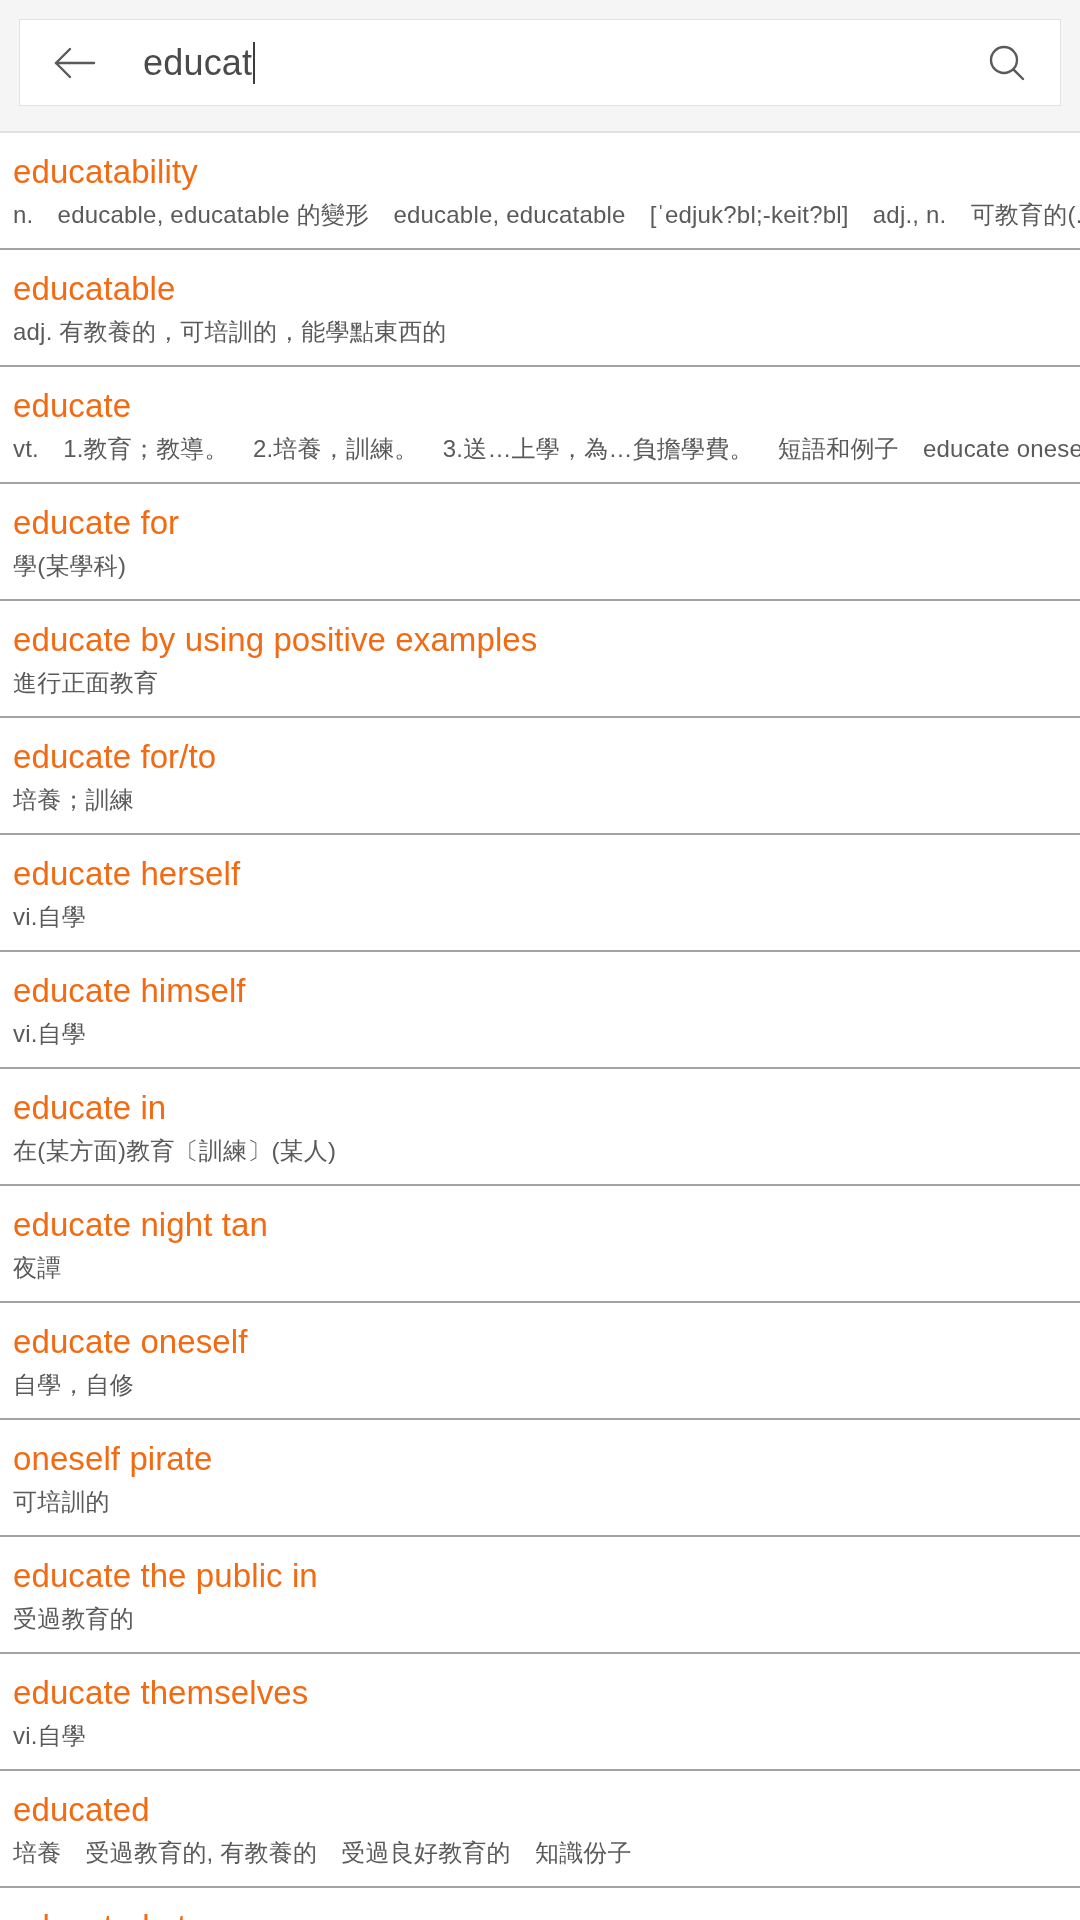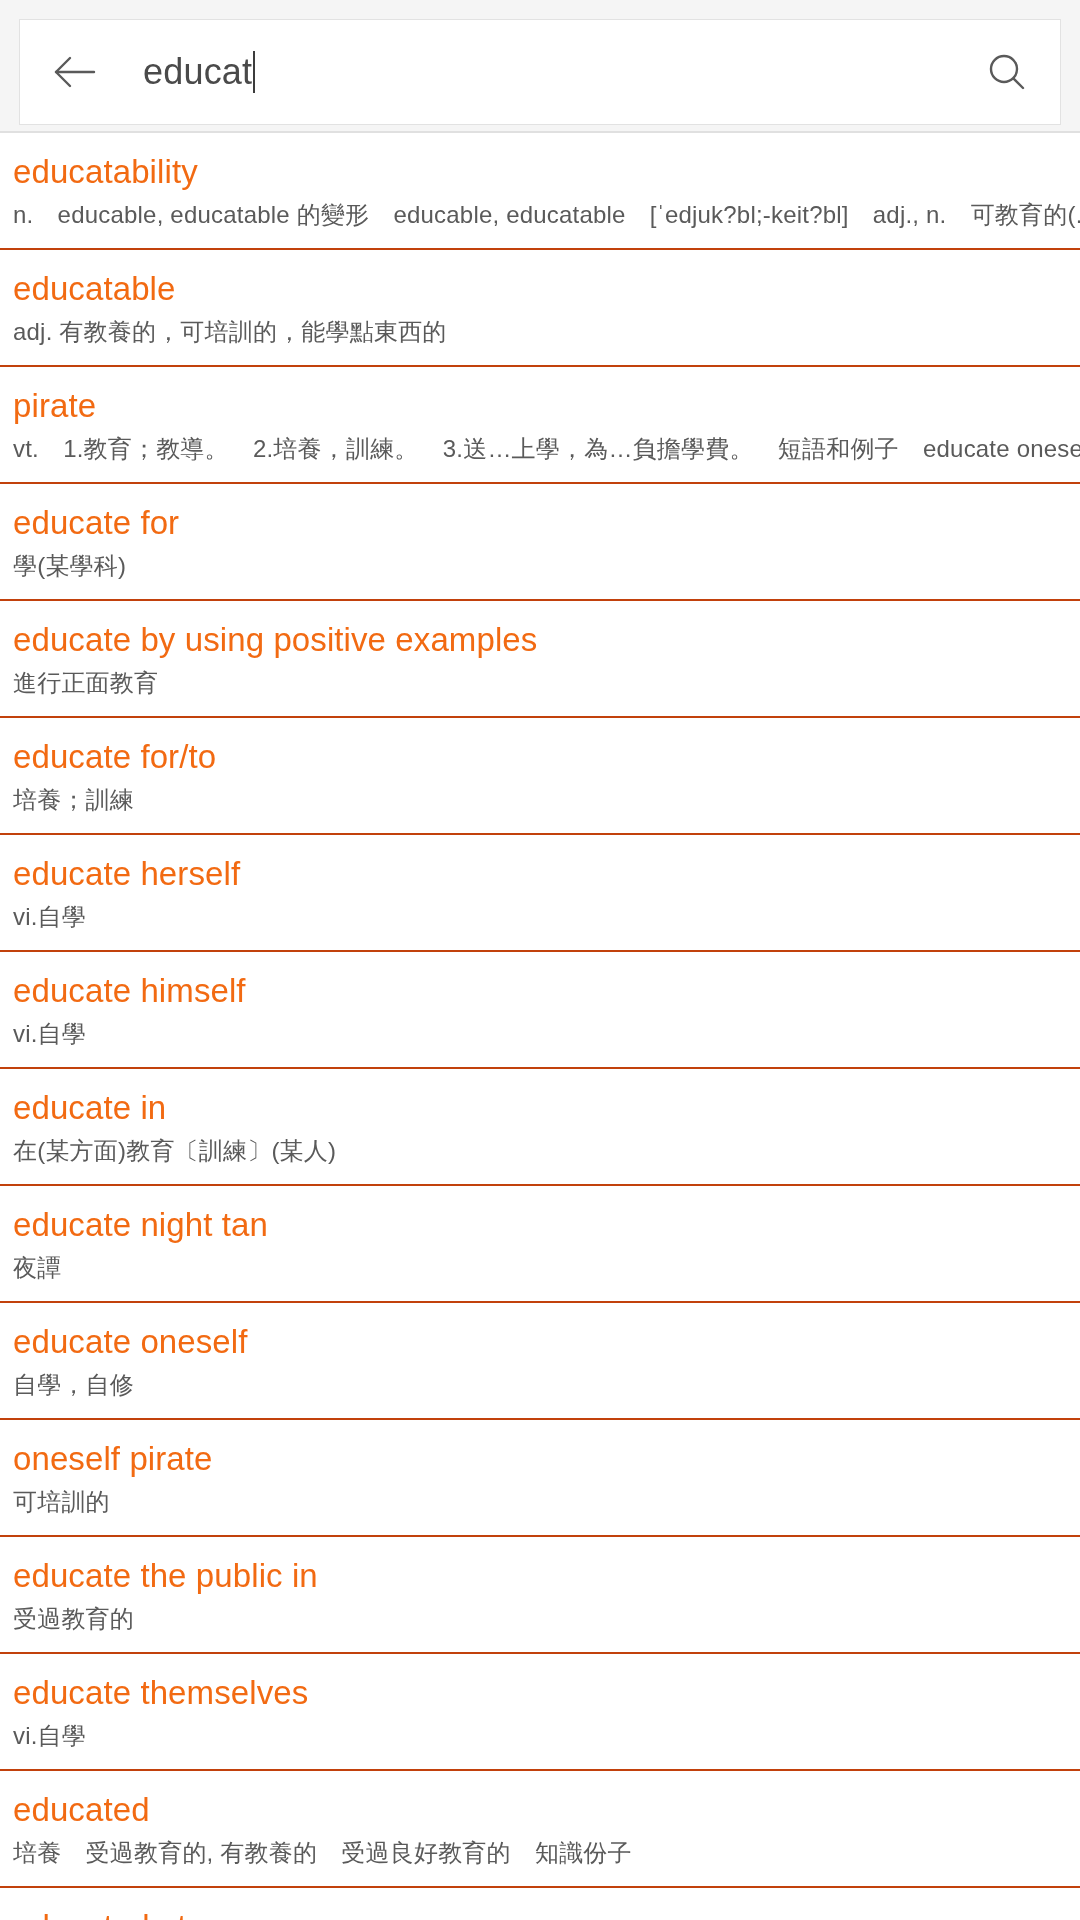--- a/index.html
+++ b/index.html
@@ -20,21 +20,21 @@
   .search-region {
     width: 1080px;
     height: 131px;
     background: #f5f5f5;
     padding: 19px 19px 0 19px;
     position: relative;
   }
 
   .search-box {
     width: 1042px;
-    height: 106px;
+    height: 87px;
     background: #ffffff;
     border: 1px solid #e2e2e2;
     display: flex;
     align-items: center;
     padding: 0 30px 0 32px;
   }
 
   .back-icon {
     width: 46px;
     height: 46px;
@@ -82,21 +82,21 @@
 
   
   .results {
     width: 1080px;
     background: #ffffff;
   }
 
   .result-item {
     width: 1080px;
     background: #ffffff;
-    border-bottom: 2px solid #c2410c;
+    border-bottom: 2px solid #a3a3a3;
     padding: 19px 0 17px 13px;
     overflow: hidden;
   }
 
   .headword {
     display: block;
     font-size: 33px;
     line-height: 40px;
     color: #f26a12;
     white-space: nowrap;
@@ -145,21 +145,21 @@
 
 <div class="result-item">
       <span class="headword">educatability</span>
       <span class="definition">n. educable, educatable 的變形 educable, educatable [ˈedjuk?bl;-keit?bl] adj., n. 可教育的(...</span>
     </div>
     <div class="result-item">
       <span class="headword">educatable</span>
       <span class="definition">adj. 有教養的，可培訓的，能學點東西的</span>
     </div>
     <div class="result-item">
-      <span class="headword">pirate</span>
+      <span class="headword">educate</span>
       <span class="definition">vt. 1.教育；教導。 2.培養，訓練。 3.送…上學，為…負擔學費。 短語和例子 educate oneself 自...</span>
     </div>
     <div class="result-item">
       <span class="headword">educate for</span>
       <span class="definition">學(某學科)</span>
     </div>
     <div class="result-item">
       <span class="headword">educate by using positive examples</span>
       <span class="definition">進行正面教育</span>
     </div>

